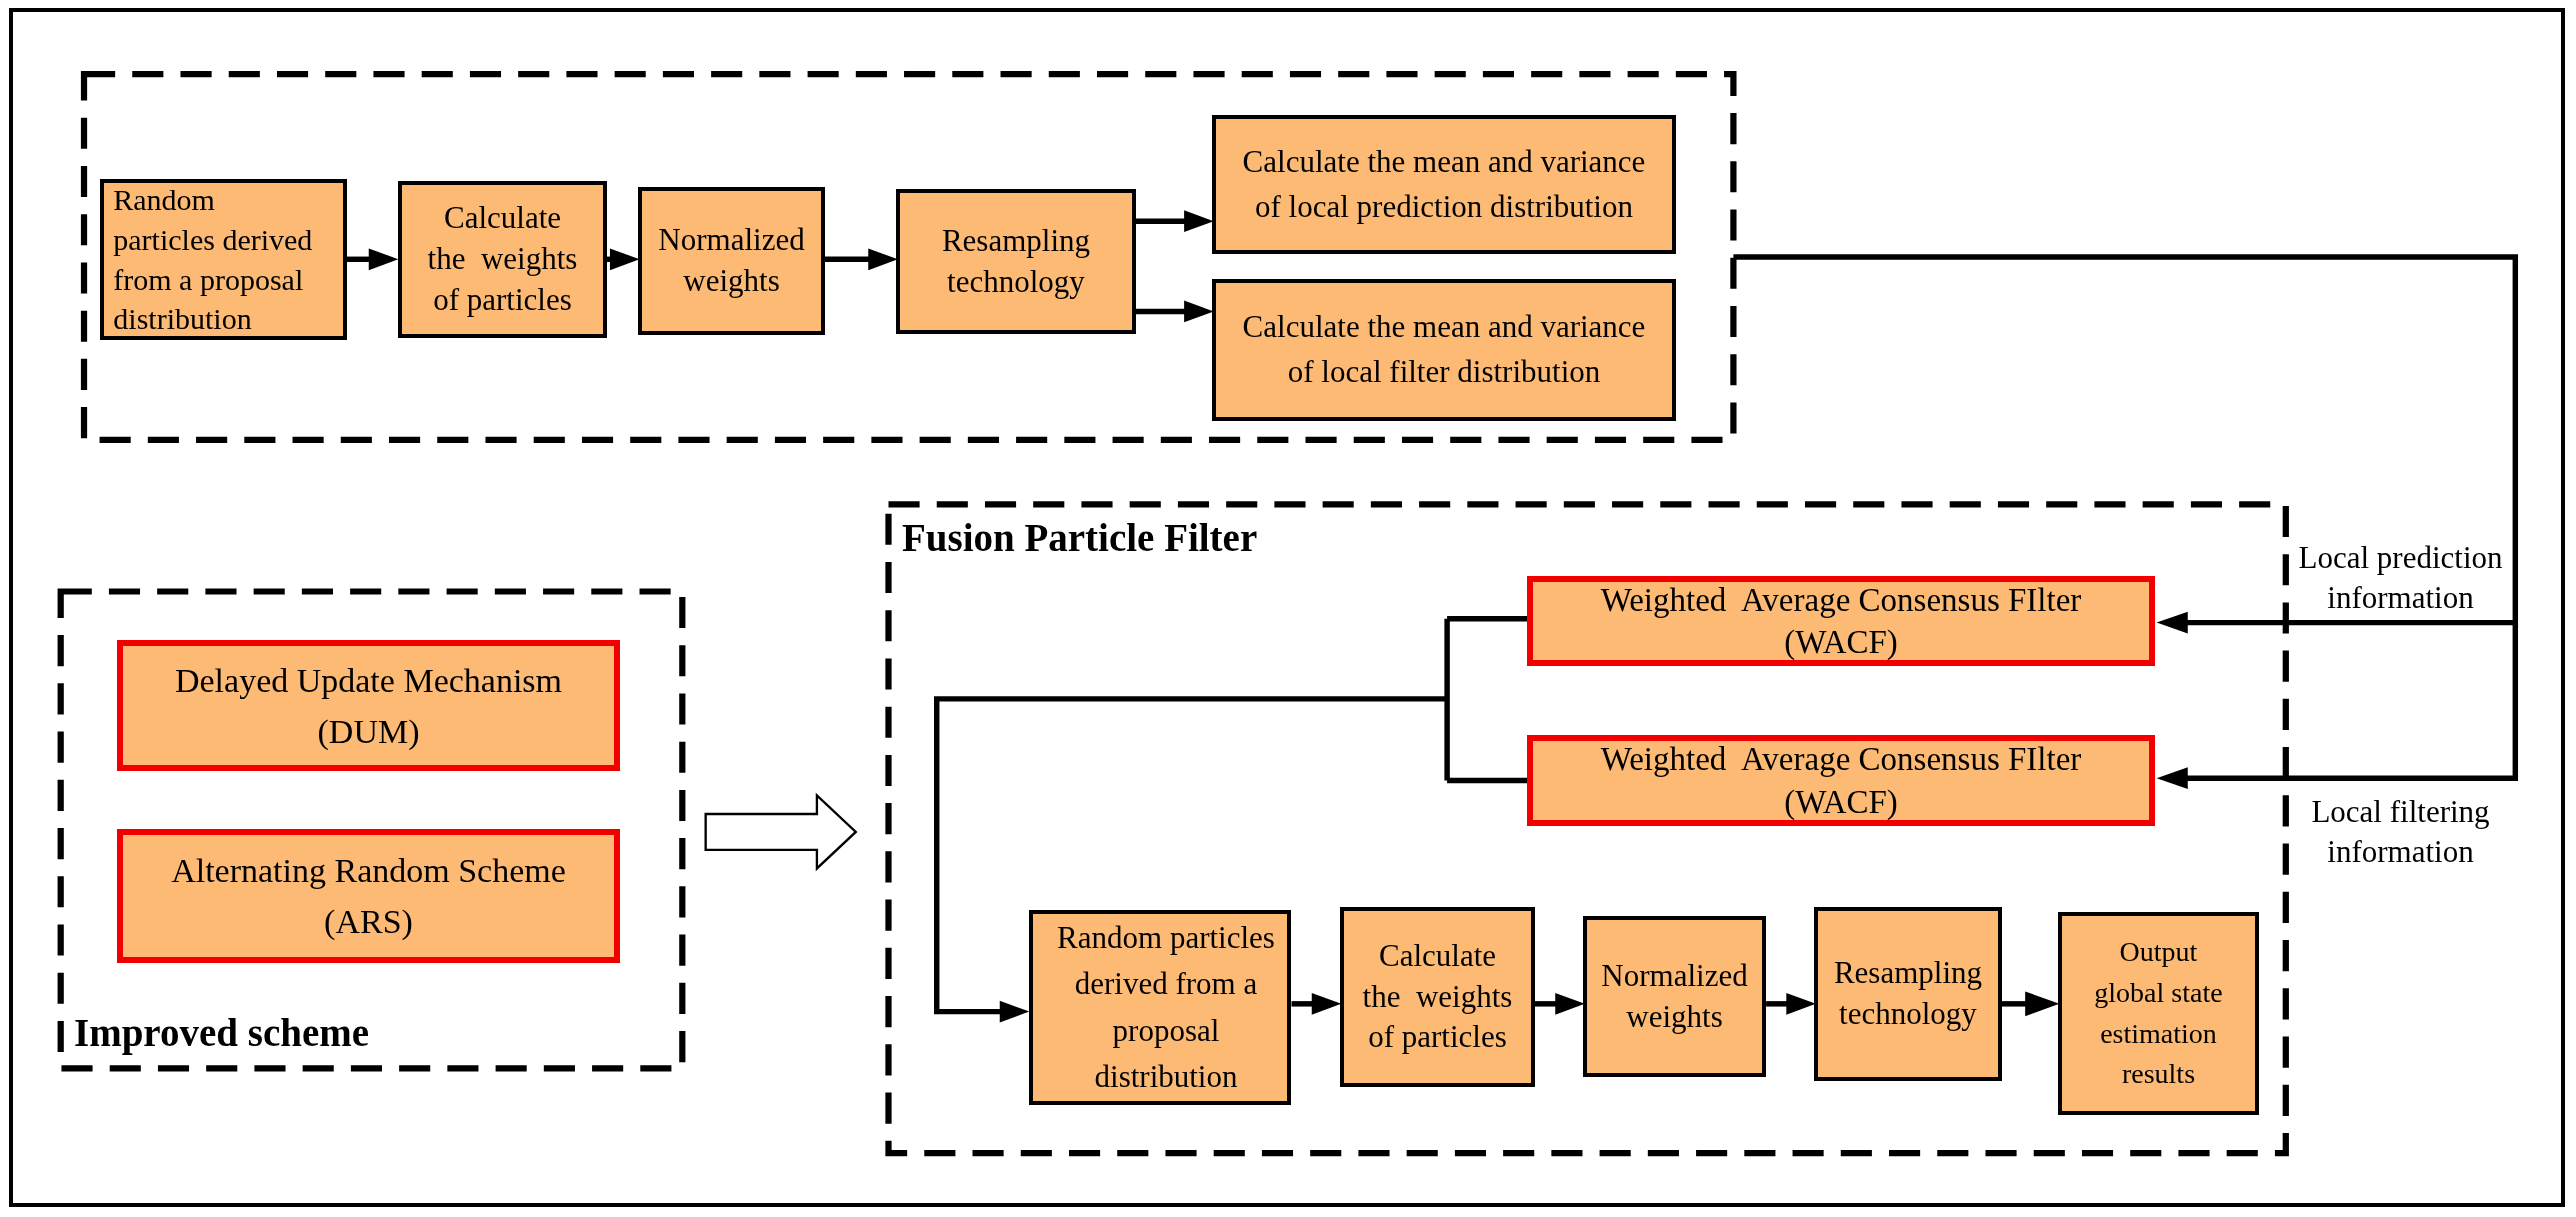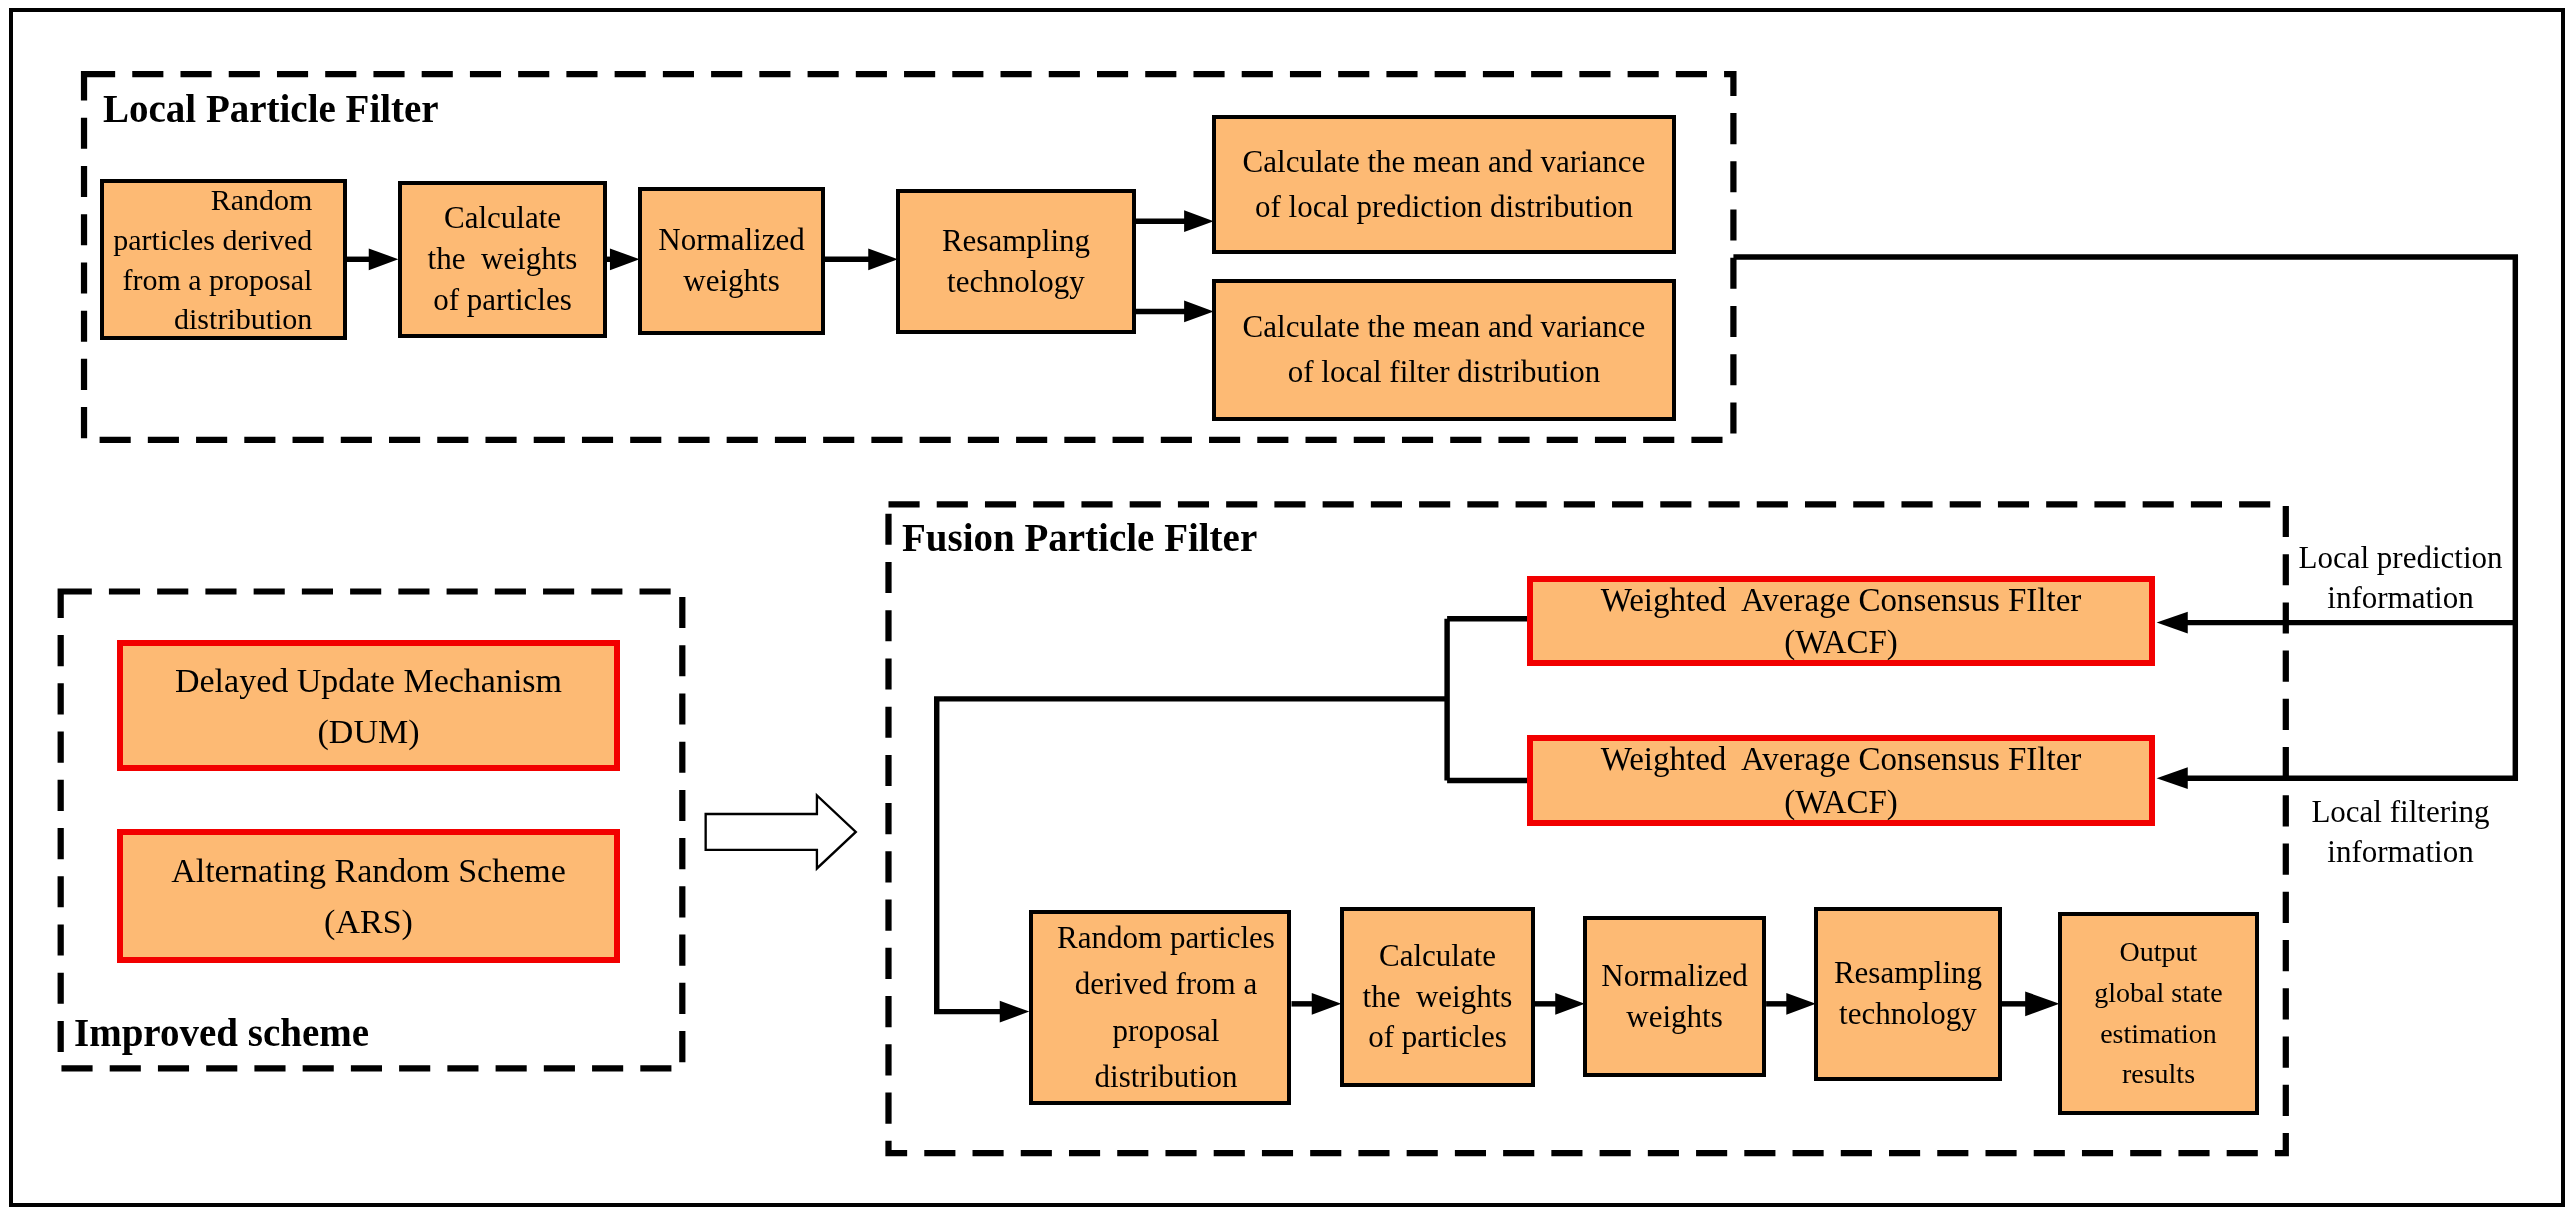--- a/index.html
+++ b/index.html
@@ -11,21 +11,21 @@
   .frame {
     position:absolute; left:9.3px; top:7.8px; width:2556px; height:1199px;
     border:4.7px solid #000; box-sizing:border-box;
   }
   .wires { position:absolute; left:0; top:0; width:2576px; height:1218px; }
   .box {
     position:absolute; box-sizing:border-box; background:#fdba74;
     border:4.7px solid #000; display:flex; align-items:center; justify-content:center;
     text-align:center; white-space:pre-wrap; font-size:31px; line-height:1.32;
   }
-  .box.left { justify-content:flex-start; text-align:right; padding-left:9.3px; }
+  .box.left { justify-content:flex-start; text-align:left; padding-left:9.3px; }
   .box.red { border:6.2px solid var(--red); }
   .module-title { position:absolute; font-weight:700; font-size:39px; white-space:pre; }
   .lbl { position:absolute; font-size:33px; white-space:pre-wrap; }
   .lbl.center { text-align:center; line-height:1.3; font-size:31px; }
 </style>
 </head>
 <body>
 
 <div class="canvas" style="--red:#f20000;">
 
@@ -82,21 +82,20 @@
     <g>
       <line x1="2573" y1="1290" x2="2606" y2="1290" stroke="#000" stroke-width="7"></line>
       <polygon points="2647,1290 2603,1274 2603,1306" fill="#000"></polygon>
     </g>
 
     <polygon points="907,1046 1050,1046 1050,1022 1100,1069 1050,1116 1050,1092 907,1092" fill="#ffffff" stroke="#000" stroke-width="3"></polygon>
   </svg>
 
   <div class="frame"></div>
 
-  <div class="module-title" style="left:103px; top:86px;">Local Particle Filter</div>
   <div class="module-title" style="left:74px; top:1010px;">Improved scheme</div>
   <div class="module-title" style="left:902px; top:515px;">Fusion Particle Filter</div>
 
   <div class="box left" style="left:100px; top:179px; width:247px; height:161px; font-size:30px;">Random
 particles derived
 from a proposal
 distribution</div>
   <div class="box" style="left:398px; top:181px; width:209px; height:157px;">Calculate
 the  weights
 of particles</div>

